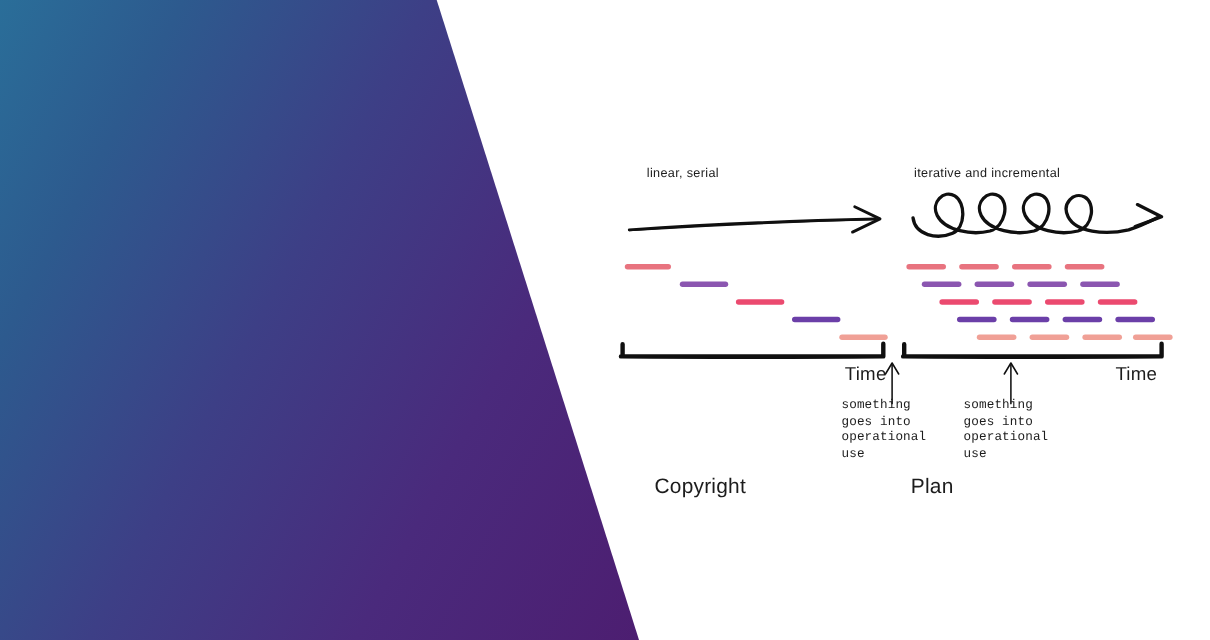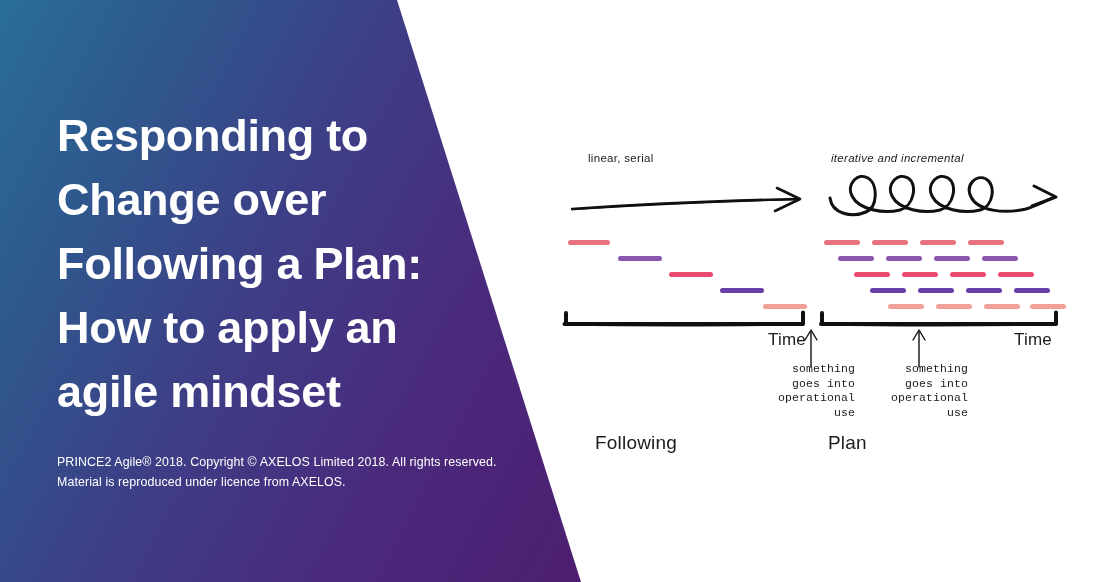--- a/index.html
+++ b/index.html
@@ -67,35 +67,34 @@
     top: 0;
     width: 560px;
     height: 582px;
   }
 
   .panel {
     position: absolute;
     top: 0;
     width: 250px;
     height: 582px;
-    text-align: right;
   }
   #panel-waterfall { left: 20px; }
   #panel-agile     { left: 278px; }
 
   .panel-caption-top {
     position: absolute;
     top: 152px;
     left: 28px;
     font-size: 11.5px;
     color: #1c1c1c;
     letter-spacing: 0.3px;
     white-space: nowrap;
   }
-  #panel-agile .panel-caption-top { left: 13px; font-style: italic; }
+  #panel-agile .panel-caption-top { left: 13px; }
 
   .arrow-wrap {
     position: absolute;
     top: 178px;
     left: 8px;
     width: 240px;
     height: 56px;
   }
   #panel-agile .arrow-wrap { top: 164px; height: 70px; }
 
@@ -154,28 +153,21 @@
   #panel-waterfall .panel-title { left: 35px; }
   #panel-agile     .panel-title { left: 10px; }
 </style>
 </head>
 <body>
 
 <div id="slide">
 
   <div id="gradient-panel"></div>
 
-  <div id="headline">Responding to
-Change over
-Following a Plan:
-How to apply an
-agile mindset</div>
-
-  <div id="legal">PRINCE2 Agile® 2018. Copyright © AXELOS Limited 2018. All rights reserved.
-Material is reproduced under licence from AXELOS.</div>
+
 
   <div id="diagram-area">
 
     <div class="panel" id="panel-waterfall">
 
       <div class="panel-caption-top">linear,  serial</div>
 
       <div class="arrow-wrap">
         <svg width="240" height="56" viewBox="0 0 240 56">
           <path d="M4 31 C 60 27, 140 23, 228 21" stroke="#101010" stroke-width="2.4" fill="none" stroke-linecap="round"></path>
@@ -206,21 +198,21 @@
           <path d="M9 41 L9 6" stroke="#101010" stroke-width="1.4" fill="none" stroke-linecap="round"></path>
           <path d="M3 14 L9 4 L15 14" stroke="#101010" stroke-width="1.4" fill="none" stroke-linecap="round" stroke-linejoin="round"></path>
         </svg>
       </div>
 
       <div class="callout" style="left:205px; top:362px; width:90px;">something
 goes into
 operational
 use</div>
 
-      <div class="panel-title">Following</div>
+      <div class="panel-title">Copyright</div>
     </div>
 
     <div class="panel" id="panel-agile">
 
       <div class="panel-caption-top">iterative and incremental</div>
 
       <div class="arrow-wrap">
         <svg width="240" height="70" viewBox="0 0 240 70">
           <path d="M4 34
                    C 6 50, 26 54, 40 48

